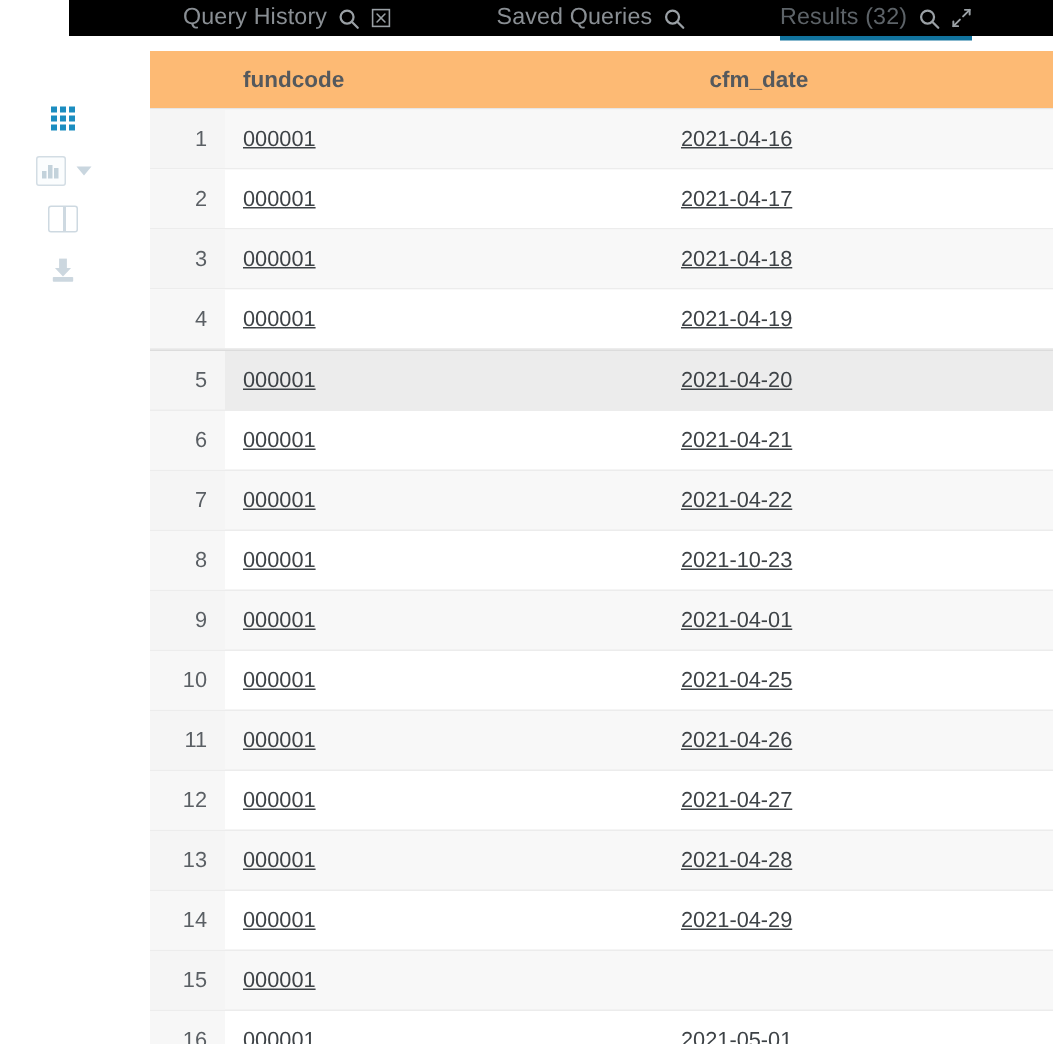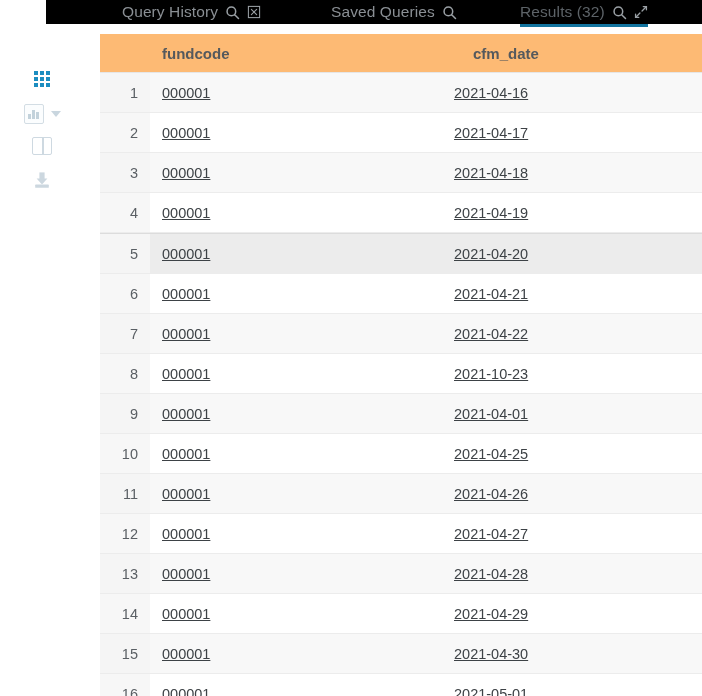--- a/index.html
+++ b/index.html
@@ -416,21 +416,20 @@
           <div class="cell c-cfmdate">2021-04-28</div>
         </div>
         <div class="row">
           <div class="rownum">14</div>
           <div class="cell c-fundcode">000001</div>
           <div class="cell c-cfmdate">2021-04-29</div>
         </div>
         <div class="row odd">
           <div class="rownum">15</div>
           <div class="cell c-fundcode">000001</div>
-          <div class="cell c-cfmdate">2021-04-30</div>
         </div>
         <div class="row">
           <div class="rownum">16</div>
           <div class="cell c-fundcode">000001</div>
           <div class="cell c-cfmdate">2021-05-01</div>
         </div>
       </div>
 
   </div>
 

